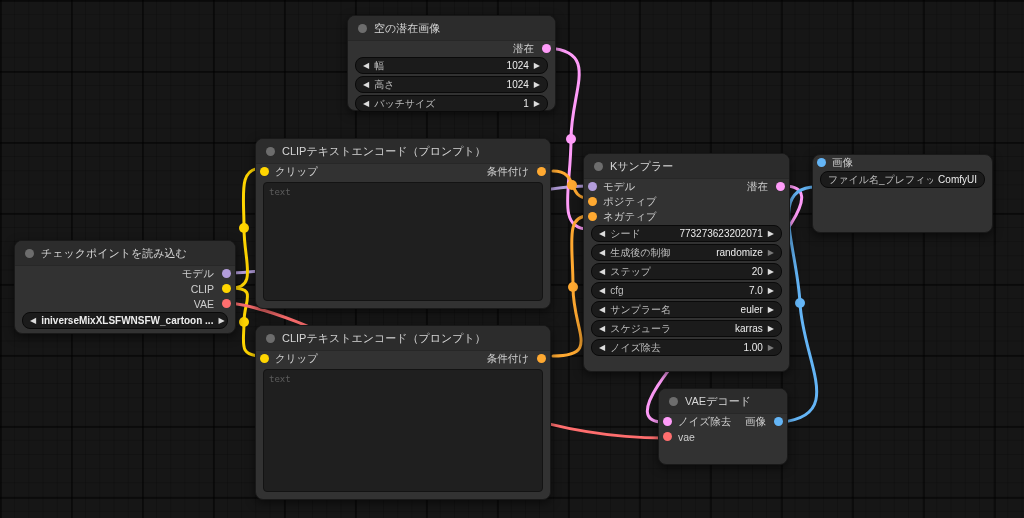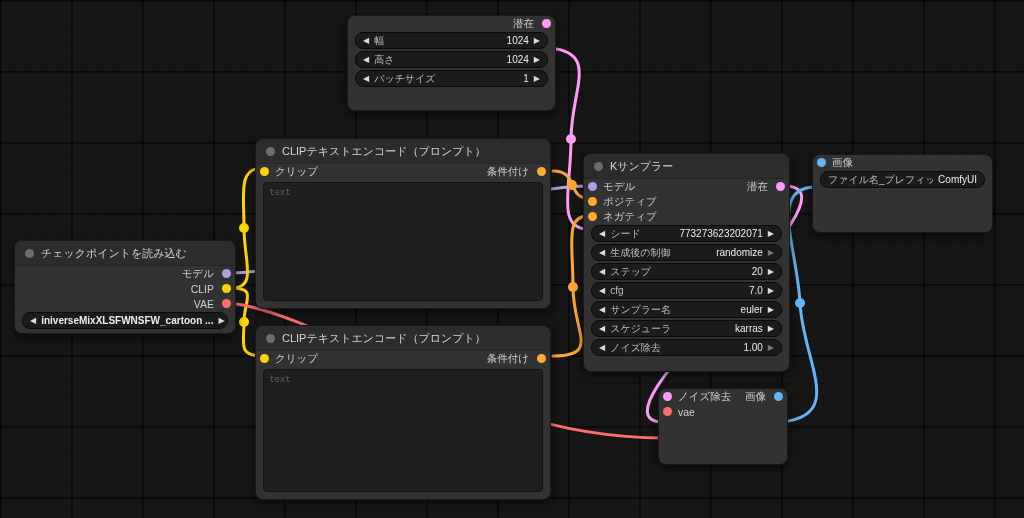--- a/index.html
+++ b/index.html
@@ -75,20 +75,24 @@
   <path d="M 781 422 C 846 416, 803 362, 800 303 C 797 246, 768 187, 816 187" stroke="#64b5f6"></path>
   <circle cx="571" cy="139" r="5" fill="#ff9cf9"></circle>
   <circle cx="572" cy="185" r="5" fill="#ffa931"></circle>
   <circle cx="573" cy="287" r="5" fill="#ffa931"></circle>
   <circle cx="244" cy="228" r="5" fill="#ffd500"></circle>
   <circle cx="244" cy="322" r="5" fill="#ffd500"></circle>
   <circle cx="800" cy="303" r="5" fill="#64b5f6"></circle>
 </svg>
 
 <div class="node" id="n-latent">
+  <div class="titlebar">
+    <span class="tdot"></span>
+    <span class="title">空の潜在画像</span>
+  </div>
   <div class="srow">
     <div class="sout">
       <span>潜在</span>
       <span class="sdot" style="background: rgb(255, 156, 249);"></span>
     </div>
   </div>
   <div class="widget">
     <span class="arrow">◀</span>
     <span class="wlabel">幅</span>
     <span class="wvalue">1024</span>
@@ -252,20 +256,24 @@
       <span>画像</span>
     </div>
   </div>
   <div class="widget">
     <span class="wlabel">ファイル名_プレフィッ ...</span>
     <span class="wvalue">ComfyUI</span>
   </div>
 </div>
 
 <div class="node" id="n-vae">
+  <div class="titlebar">
+    <span class="tdot"></span>
+    <span class="title">VAEデコード</span>
+  </div>
   <div class="srow">
     <div class="sin">
       <span class="sdot" style="background: rgb(255, 156, 249);"></span>
       <span>ノイズ除去</span>
     </div>
     <div class="sout">
       <span>画像</span>
       <span class="sdot" style="background: rgb(100, 181, 246);"></span>
     </div>
   </div>

